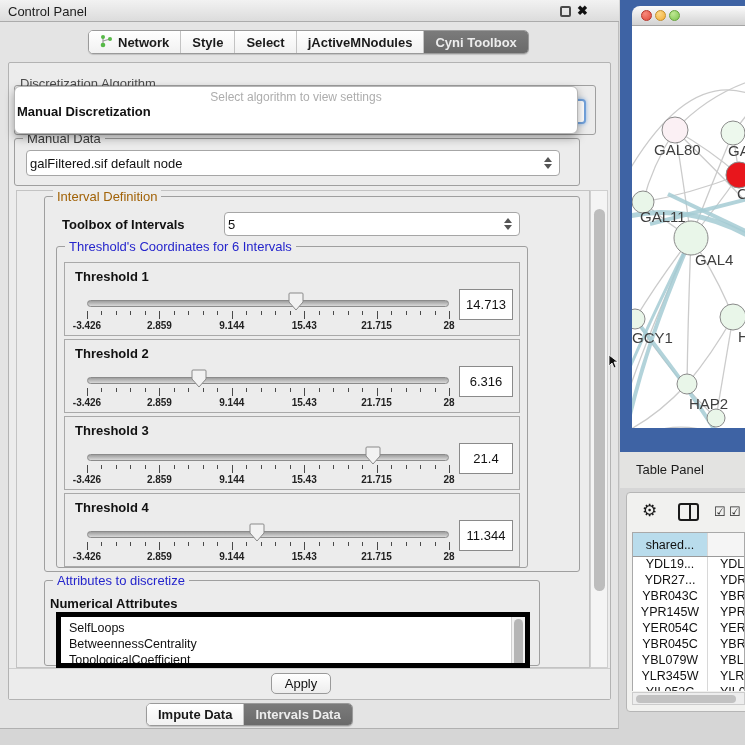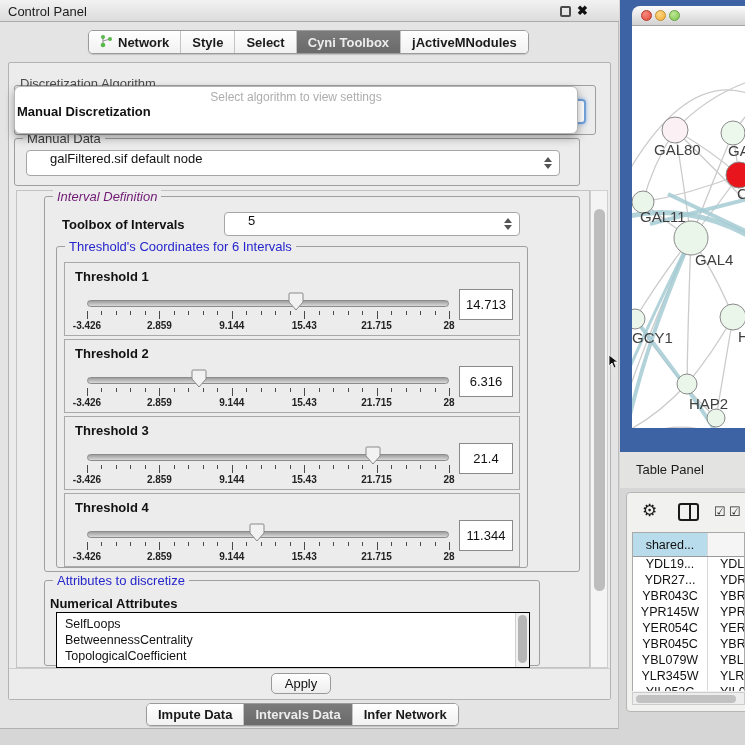--- a/index.html
+++ b/index.html
@@ -27,26 +27,26 @@
   #top-tabs { left:88px; top:30px; }
   #bottom-tabs { left:146px; top:703px; height:23px; }
 
   
   #inner-panel { left:8px; top:62px; width:603px; height:638px; background:#ececec;
     border:1px solid #b3b3b3; border-radius:2px; }
 
   .groupbox { border:1px solid #9f9f9f; border-radius:3px; }
   .legend { position:absolute; top:-8px; left:8px; background:#ececec; padding:0 4px;
     font-size:13px; white-space:nowrap; }
-  .legend.green { color:#701a75;font-style:italic; }
+  .legend.green { color:#a16207; }
   .legend.blue { color:#2525cc; }
   .legend.dark { color:#3c3c3c; }
 
   .combo { background:#fff; border:1px solid #a6a6a6; border-radius:4px;
-    font-size:13px; color:#111; display:flex; align-items:flex-start; padding-left:23px; }
+    font-size:13px; color:#111; display:flex; align-items:center; padding-left:3px; }
   .stepper { position:absolute; right:7px; top:50%; transform:translateY(-50%); width:9px; height:12px; }
   .stepper:before, .stepper:after { content:""; position:absolute; left:1px;
     border-left:4px solid transparent; border-right:4px solid transparent; }
   .stepper:before { top:0; border-bottom:5px solid #555; }
   .stepper:after { bottom:0; border-top:5px solid #555; }
 
   
   #disc-group { left:14px; top:85px; width:582px; height:50px; z-index:1; }
   #disc-label { left:20px; top:76px; font-size:13px; color:#4a4a4a; z-index:1; }
   #algo-combo { left:26px; top:99px; width:560px; height:25px; z-index:2;
@@ -85,21 +85,21 @@
   .tick-label { position:absolute; top:57px; transform:translateX(-50%);
     font-size:10px; font-weight:bold; color:#222; white-space:nowrap; }
   .valuebox { position:absolute; left:394px; top:26px; width:54px; height:31px;
     background:#fff; border:1px solid #8a8a8a; font-size:13px; color:#111;
     display:flex; align-items:center; justify-content:center; }
 
   
   #attr-group { left:44px; top:580px; width:496px; height:86px; }
   #attr-title { left:50px; top:596px; font-size:13px; font-weight:bold; color:#111; }
   #attr-listbox { left:56px; top:612px; width:474px; height:56px; background:#fff;
-    border:1px solid #000000; overflow:hidden; }
+    border:5px solid #000000; overflow:hidden; }
   .attr-item { font-size:12.5px; color:#111; line-height:16px; padding-left:8px; }
   #attr-list { padding-top:3px; }
   #attr-vscroll { position:absolute; right:0; top:0; width:14px; height:56px;
     background:#f1f1f1; border-left:1px solid #d0d0d0; }
   #attr-vthumb { position:absolute; left:2px; top:2px; width:9px; height:48px;
     background:#b5b5b5; border-radius:5px; }
 
   #apply-bar { left:9px; top:668px; width:601px; height:31px; background:#ececec;
     border-top:1px solid #cdcdcd; }
   #apply-btn { left:271px; top:673px; width:60px; height:21px;
@@ -162,25 +162,25 @@
           <circle cx="10" cy="5" r="2" fill="#57b947"></circle>
         </svg></span>
       <span>Network</span>
     </div>
     <div class="seg-item">
       <span>Style</span>
     </div>
     <div class="seg-item">
       <span>Select</span>
     </div>
+    <div class="seg-item">
+      <span>jActiveMNodules</span>
+    </div>
     <div class="seg-item sel">
       <span>Cyni Toolbox</span>
-    </div>
-    <div class="seg-item">
-      <span>jActiveMNodules</span>
     </div>
   </div>
 
 <div id="inner-panel" class="abs"></div>
 
 <div id="disc-group" class="abs groupbox"></div>
 <div id="disc-label" class="abs">Discretization Algorithm</div>
 <div id="algo-combo" class="abs combo"></div>
 
 <div id="algo-popup" class="abs">
@@ -394,23 +394,20 @@
 
 <div id="apply-bar" class="abs"></div>
 <div id="apply-btn" class="abs">Apply</div>
 
 <div id="bottom-tabs" class="abs seg">
     <div class="seg-item">
       <span>Impute Data</span>
     </div>
     <div class="seg-item sel">
       <span>Intervals Data</span>
-    </div>
-    <div class="seg-item">
-      <span>Infer Network</span>
     </div>
   </div>
 
 <div id="blue-frame" class="abs"></div>
 <div id="net-titlebar" class="abs">
   <span id="tl-red" class="tl-dot"></span>
   <span id="tl-yellow" class="tl-dot"></span>
   <span id="tl-green" class="tl-dot"></span>
 </div>
 <div id="net-canvas" class="abs"><svg width="125" height="402">

